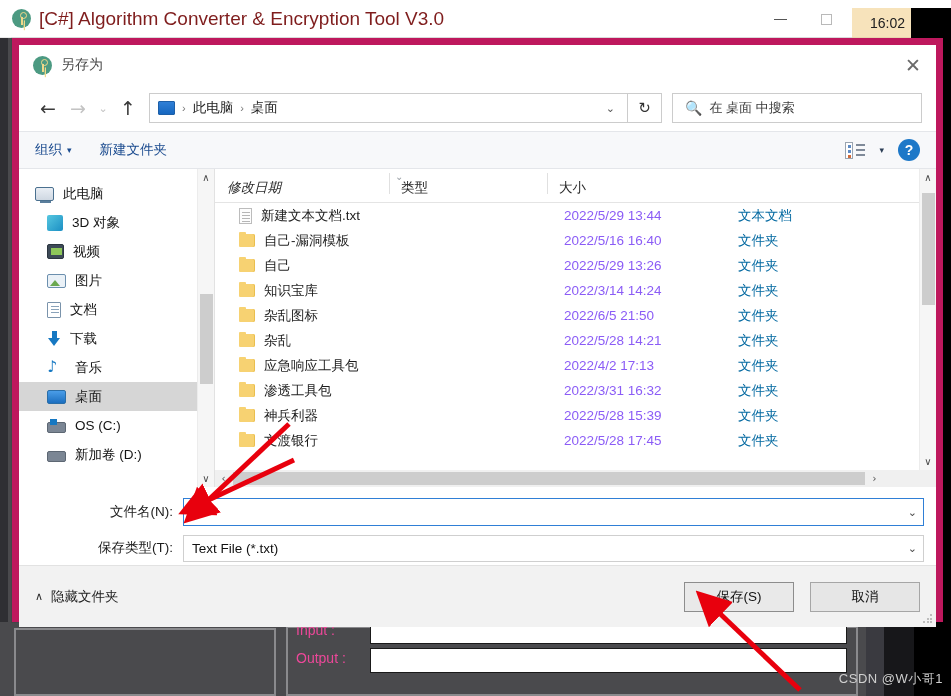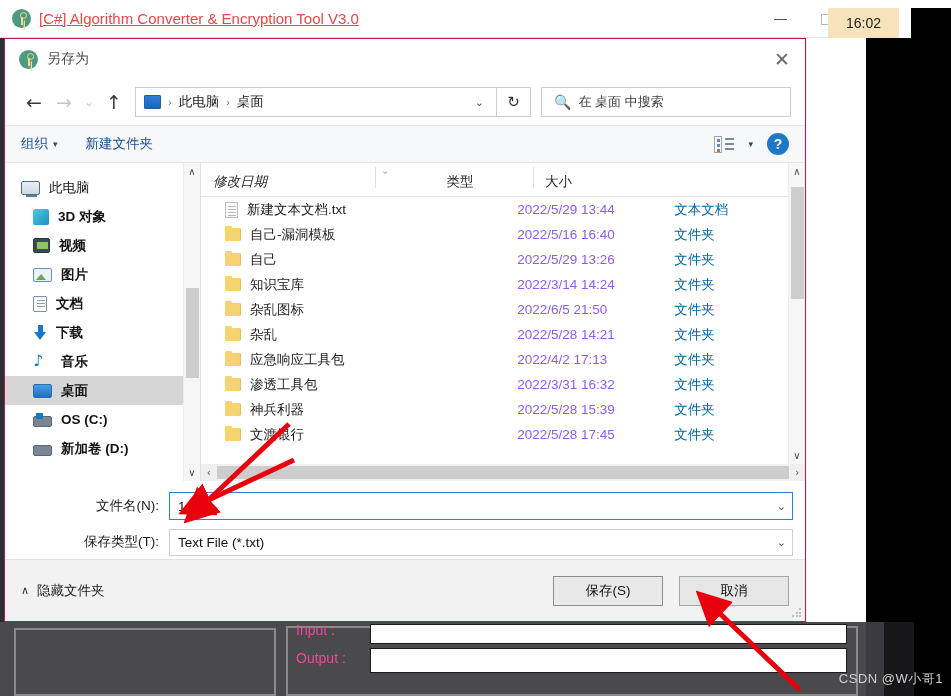--- a/index.html
+++ b/index.html
@@ -10,21 +10,21 @@
     background: #000;
   }
   #root { position: relative; width: 951px; height: 696px; background: #ffffff; }
 
   
   .bg-app-title {
     position: absolute; left: 0; top: 0; width: 895px; height: 38px;
     background: #ffffff; border-bottom: 1px solid #e8e8e8;
     display: flex; align-items: center; padding-left: 12px; gap: 8px;
   }
-  .bg-title-text { font-size: 15px; color: #ef4444; white-space: nowrap; text-decoration: underline; }
+  .bg-title-text { font-size: 19px; color: #7f1d1d; white-space: nowrap; }
   .key-icon {
     width: 19px; height: 19px; border-radius: 50%;
     background: #4c9a82; position: relative; flex: none;
   }
   .key-icon::before {
     content: ""; position: absolute; left: 7.5px; top: 3px;
     width: 5px; height: 5px; border: 1.6px solid #f0d98a; border-radius: 50%;
   }
   .key-icon::after {
     content: ""; position: absolute; left: 9.4px; top: 8px;
@@ -37,21 +37,21 @@
   }
   .win-btn {
     width: 46px; height: 38px; display: flex; align-items: center; justify-content: center;
     color: #4a4a4a; font-size: 15px; line-height: 1;
   }
   .win-min i { display:block; width: 13px; height: 1px; background: #555; }
   .win-max i { display:block; width: 11px; height: 11px; border: 1px solid #b9b9b9; }
   .win-close { font-size: 19px; color: #6a6a6a; font-family: "DejaVu Sans", sans-serif; }
 
   .clock {
-    position: absolute; right: 52px; top: 8px;
+    position: absolute; right: 28px; top: 8px;
     width: 71px; height: 30px; background: #f7e3bb;
     display: flex; align-items: center; justify-content: center;
     font-size: 14px; color: #202020;
   }
   .clock-black { position: absolute; right: 0; top: 8px; width: 40px; height: 30px; background: #000; }
 
   .bg-left-strip { position: absolute; left: 0; top: 38px; width: 18px; height: 658px; background: #4a4a4d; }
   .bg-left-strip2 { position: absolute; left: 0; top: 38px; width: 8px; height: 658px; background: #2f2f33; }
 
   
@@ -81,22 +81,22 @@
   .dark-band-b { position: absolute; left: 884px; top: 622px; width: 30px; height: 74px; background: #17171a; }
   .dark-band-c { position: absolute; left: 914px; top: 622px; width: 37px; height: 74px; background: #000; }
   .dark-right-col { position: absolute; left: 866px; top: 38px; width: 85px; height: 584px; background: #000; }
   .watermark {
     position: absolute; right: 8px; bottom: 8px; color: #cfcfcf; font-size: 13px;
     letter-spacing: .5px; z-index: 40;
   }
 
   
   .dialog {
-    position: absolute; left: 4px; top: 38px; width: 802px; height: 584px;
-    background: #ffffff; border: 1px solid #be185d;
+    position: absolute; left: 12px; top: 38px; width: 931px; height: 584px;
+    background: #ffffff; border: 7px solid #be185d;
     box-shadow: 0 0 0 1px rgba(0,0,0,.06);
   }
   .dlg-title {
     height: 40px; display: flex; align-items: center; padding-left: 14px; gap: 9px;
     position: relative; background: #ffffff;
   }
   .dlg-title-text { font-size: 14px; color: #4b4b4b; }
   .dlg-close {
     position: absolute; right: 0; top: 0; width: 46px; height: 40px;
     display: flex; align-items: center; justify-content: center;
@@ -163,21 +163,21 @@
   }
 
   
   .dlg-body { display: flex; height: 318px; }
   .sidebar {
     width: 196px; border-right: 1px solid #e2e2e2; position: relative;
     padding-top: 10px; overflow: hidden;
   }
   .side-item {
     height: 29px; display: flex; align-items: center; gap: 9px;
-    padding-left: 28px; font-size: 13.5px; color: #141414; white-space: nowrap; font-weight: bold;
+    padding-left: 28px; font-size: 13.5px; color: #141414; white-space: nowrap;
   }
   .side-item.root { padding-left: 16px; font-weight: normal; }
   .side-item.selected { background: #d6d6d6; }
   .side-ico { width: 19px; height: 17px; flex: none; position: relative; }
   .ico-pc { background: linear-gradient(#e9eef4,#cfd8e2); border: 1.5px solid #4a708f; border-radius: 2px; height: 14px; }
   .ico-pc::after { content:""; position:absolute; left:4px; bottom:-3px; width:11px; height:2px; background:#5a7e9c; }
   .ico-3d { background: linear-gradient(135deg,#56c7e0,#1b8fc4); border-radius: 2px; height:16px; width:16px; }
   .ico-video { background: #3d4a57; border-radius: 2px; height: 15px; width: 17px; border: 1px solid #2b353f; }
   .ico-video::after { content:""; position:absolute; left:3px; top:3px; width:11px; height:7px; background:#8ec75a; }
   .ico-pic { background: #eaf1f7; border: 1.5px solid #6b8fae; border-radius: 2px; height: 14px; }
@@ -207,21 +207,21 @@
   
   .filelist { flex: 1; position: relative; overflow: hidden; }
   .list-head {
     height: 34px; display: flex; align-items: flex-end; border-bottom: 1px solid #e4e4e4;
     padding-bottom: 5px; position: relative;
   }
   .hcell { font-size: 13.5px; color: #2a2a2a; padding-left: 12px; position: relative; }
   .hcell + .hcell::before { content:""; position:absolute; left:0; top:-6px; height: 21px; width:1px; background:#e0e0e0; }
   .h-name { width: 337px; }
   .h-date { width: 174px; font-style: italic; }
-  .h-type { width: 158px; text-align: center; }
+  .h-type { width: 158px; }
   .h-size { width: 80px; }
   .sort-caret { position: absolute; left: 180px; top: 2px; font-size: 10px; color: #9aa0a6; }
 
   .rows { position: relative; }
   .row { height: 25px; display: flex; align-items: center; font-size: 13.5px; color: #1d1d1d; }
   .c-name { width: 337px; display: flex; align-items: center; gap: 9px; padding-left: 24px; white-space: nowrap; }
   .c-date { width: 174px; padding-left: 12px; color: #8b5cf6; }
   .c-type { width: 158px; padding-left: 12px; color: #0369a1; }
   .folder-ico {
     width: 16px; height: 13px; background: #f7d272; border-radius: 1px 2px 2px 1px; flex: none;

